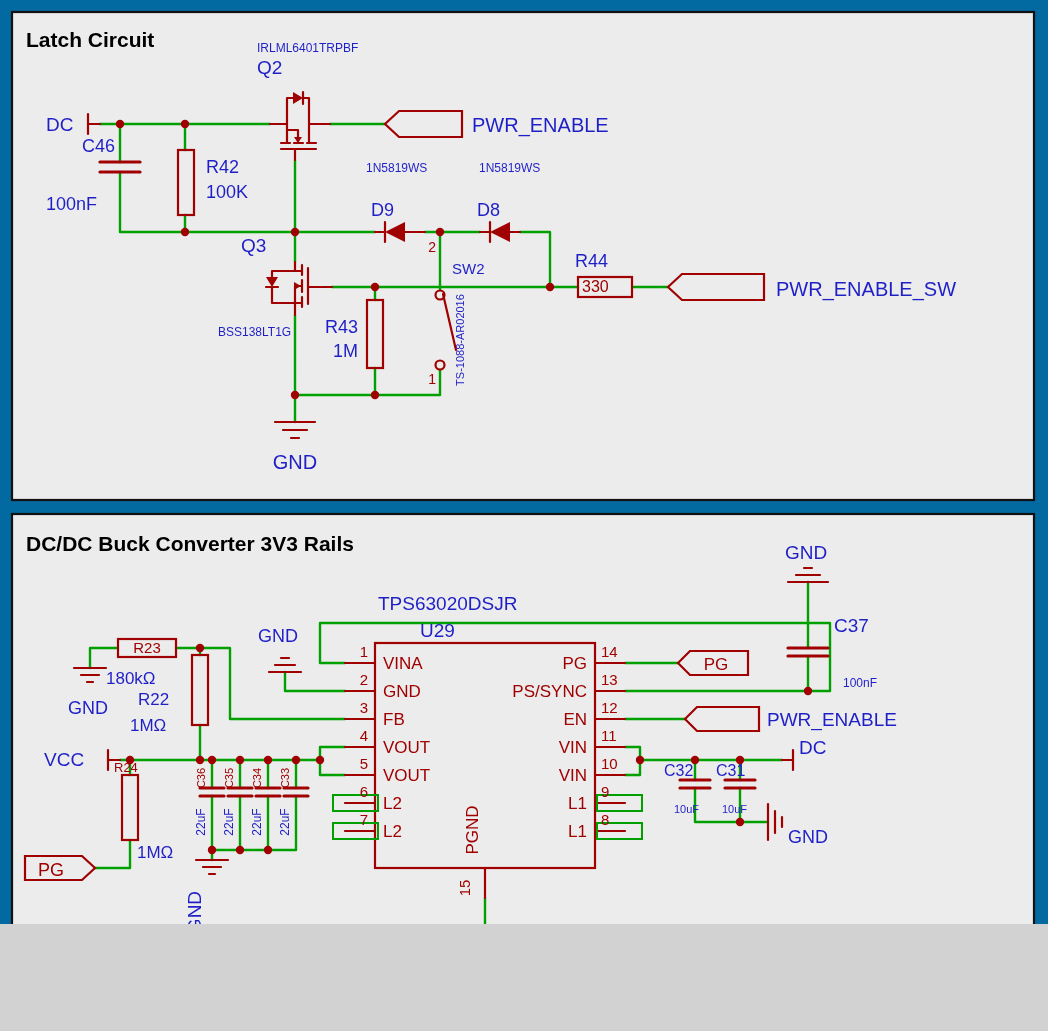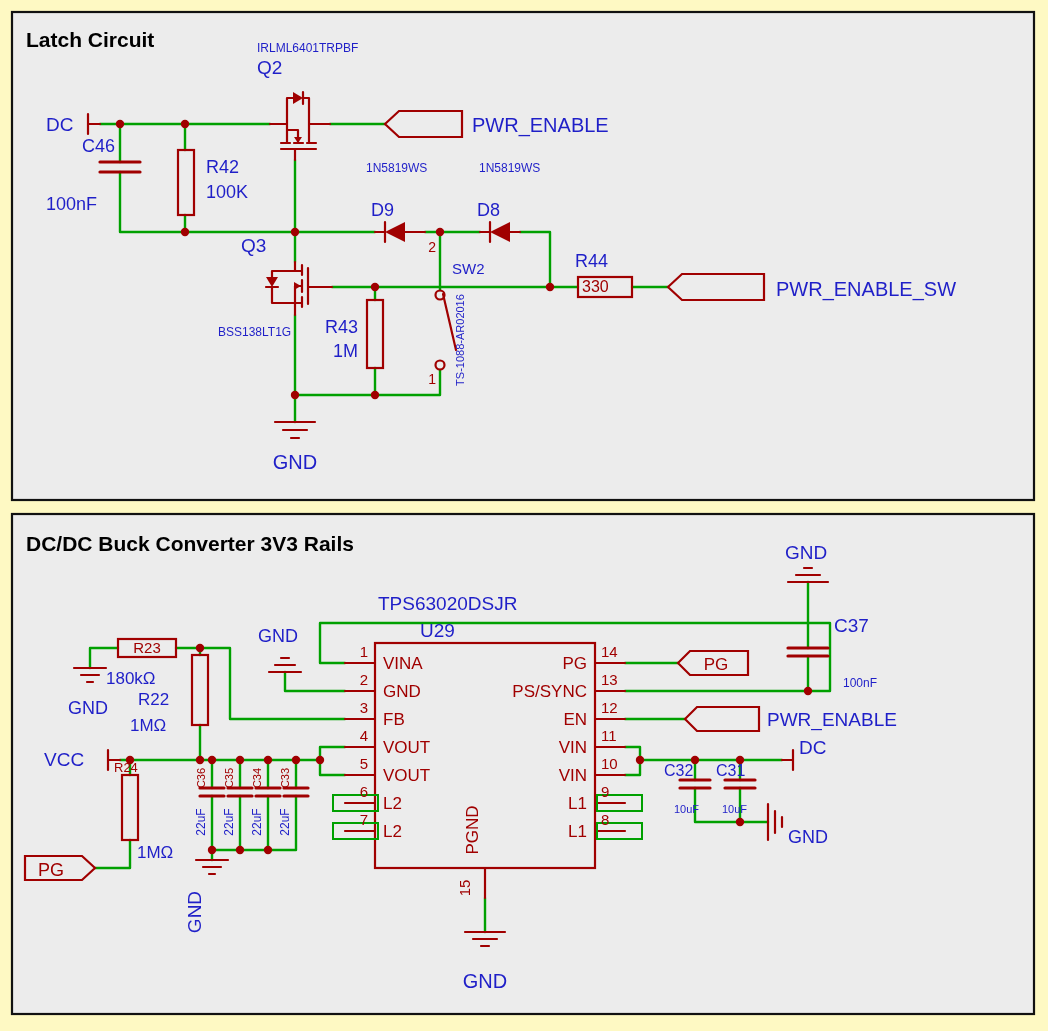--- a/index.html
+++ b/index.html
@@ -1,16 +1,16 @@
 <!DOCTYPE html>
 <html><head>
 <meta charset="utf-8">
 <style>
   html,body{margin:0;padding:0;background:#d2d2d2;}
-  .page{width:1048px;height:1031px;position:relative;background:#fef9c3;}
+  .page{width:1048px;height:924px;position:relative;background:#0369a1;}
   svg{display:block;font-family:"Liberation Sans",sans-serif;}
   .panel{fill:#ececec;stroke:#111;stroke-width:2.2;}
   .wire{stroke:#00A000;stroke-width:2.4;fill:none;stroke-linecap:round;}
   .sym{stroke:#A00000;stroke-width:2.2;fill:none;stroke-linecap:round;}
   .plate{stroke:#A00000;stroke-width:3.2;fill:none;stroke-linecap:round;}
   .symf{fill:#A00000;stroke:none;}
   .dot{fill:#A00000;stroke:none;}
   .grnbox{stroke:#00A000;stroke-width:2;fill:none;}
   text{fill:#1F1FC8;}
   .red{fill:#A00000;}

